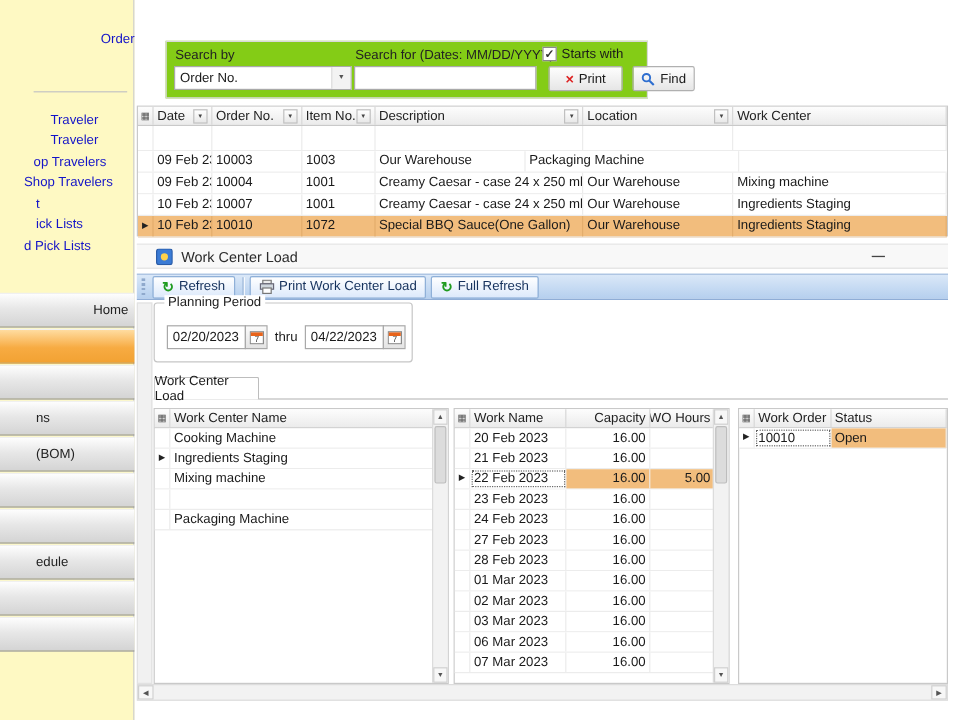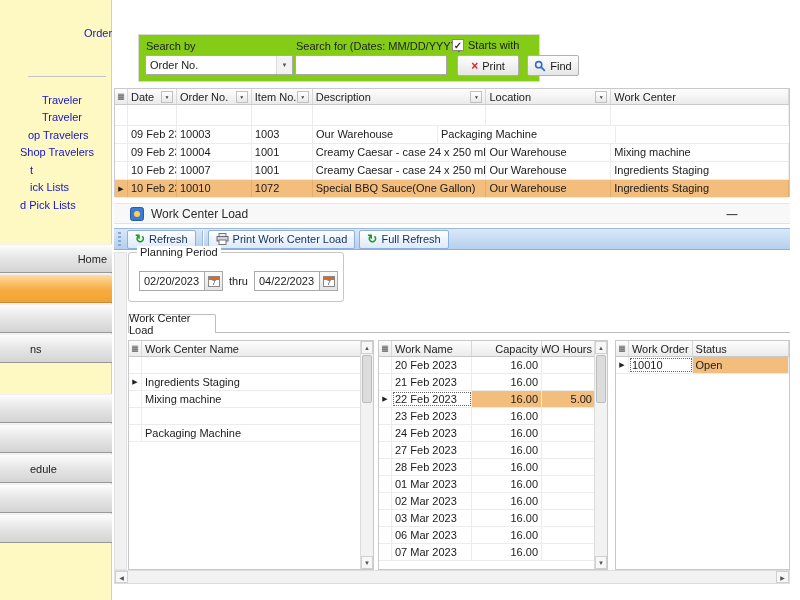--- a/index.html
+++ b/index.html
@@ -113,20 +113,23 @@
       </div>
     <div class="bar active" style="top:274px">
         <span></span>
       </div>
     <div class="bar" style="top:304px">
         <span></span>
       </div>
     <div class="bar" style="top:334px">
         <span>ns</span>
       </div>
+    <div class="bar" style="top:364px">
+        <span>(BOM)</span>
+      </div>
     <div class="bar" style="top:394px">
         <span></span>
       </div>
     <div class="bar" style="top:424px">
         <span></span>
       </div>
     <div class="bar" style="top:454px">
         <span>edule</span>
       </div>
     <div class="bar" style="top:484px">
@@ -305,20 +308,21 @@
     <div class="ghead" style="width:233px">
       <div class="cell ind g1-ind">
           <span class="hicon">▦</span>
         </div>
       <div class="cell g1-name">
           <span>Work Center Name</span>
         </div>
     </div>
     <div class="grow" style="width:233px">
       <div class="cell ind g1-ind"></div>
+      <div class="cell g1-name">Cooking Machine</div>
     </div>
     <div class="grow" style="width:233px">
       <div class="cell ind g1-ind">
           <span class="marker">▶</span>
         </div>
       <div class="cell g1-name">Ingredients Staging</div>
     </div>
     <div class="grow" style="width:233px">
       <div class="cell ind g1-ind"></div>
       <div class="cell g1-name">Mixing machine</div>

